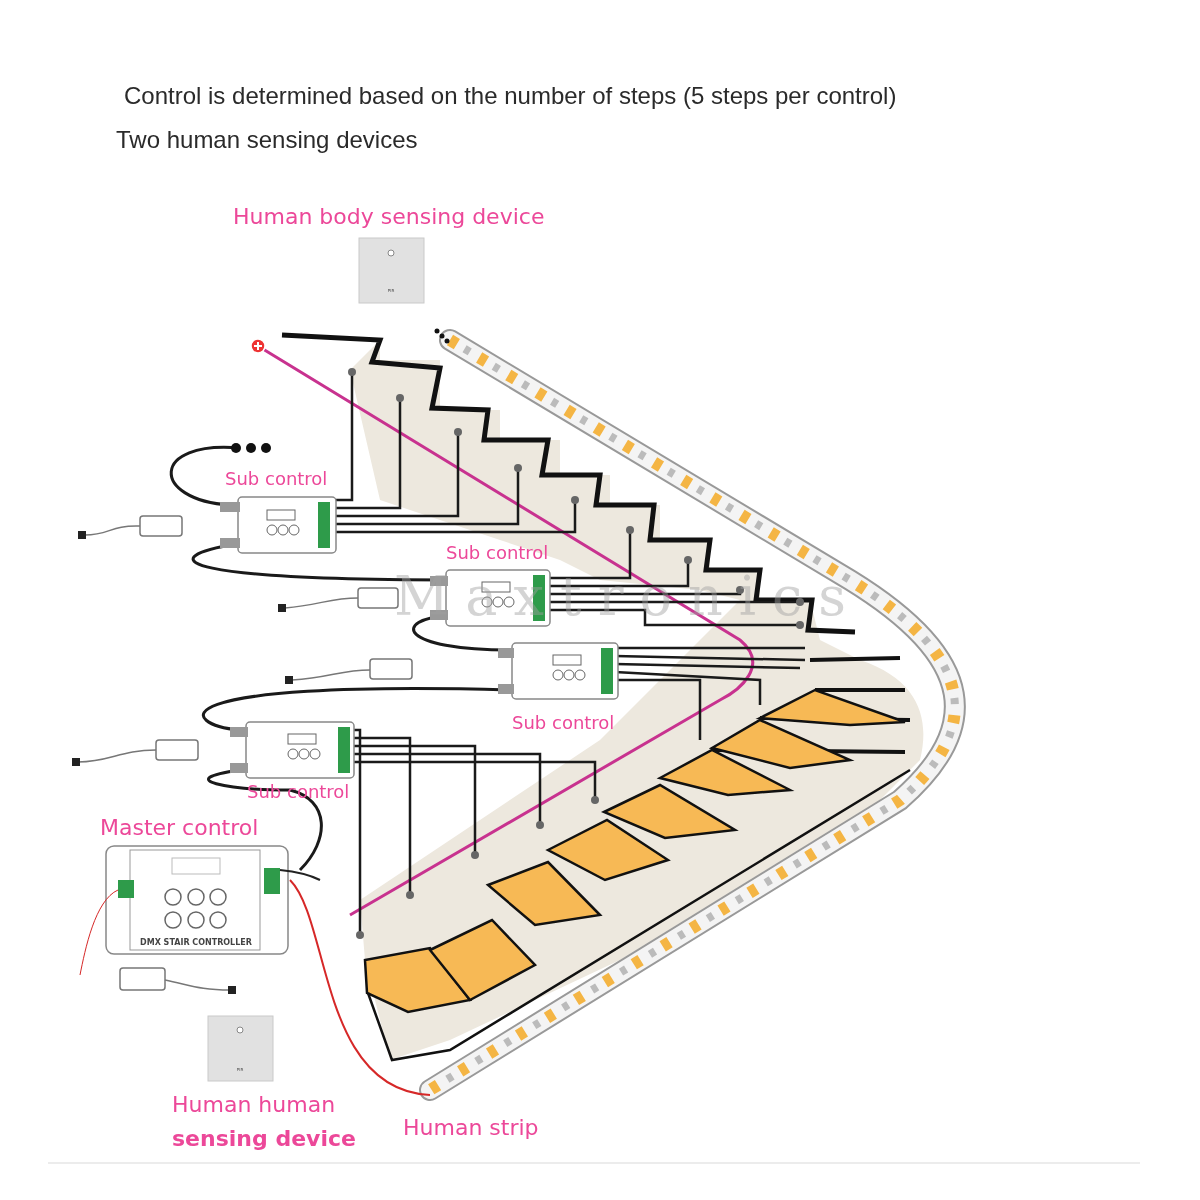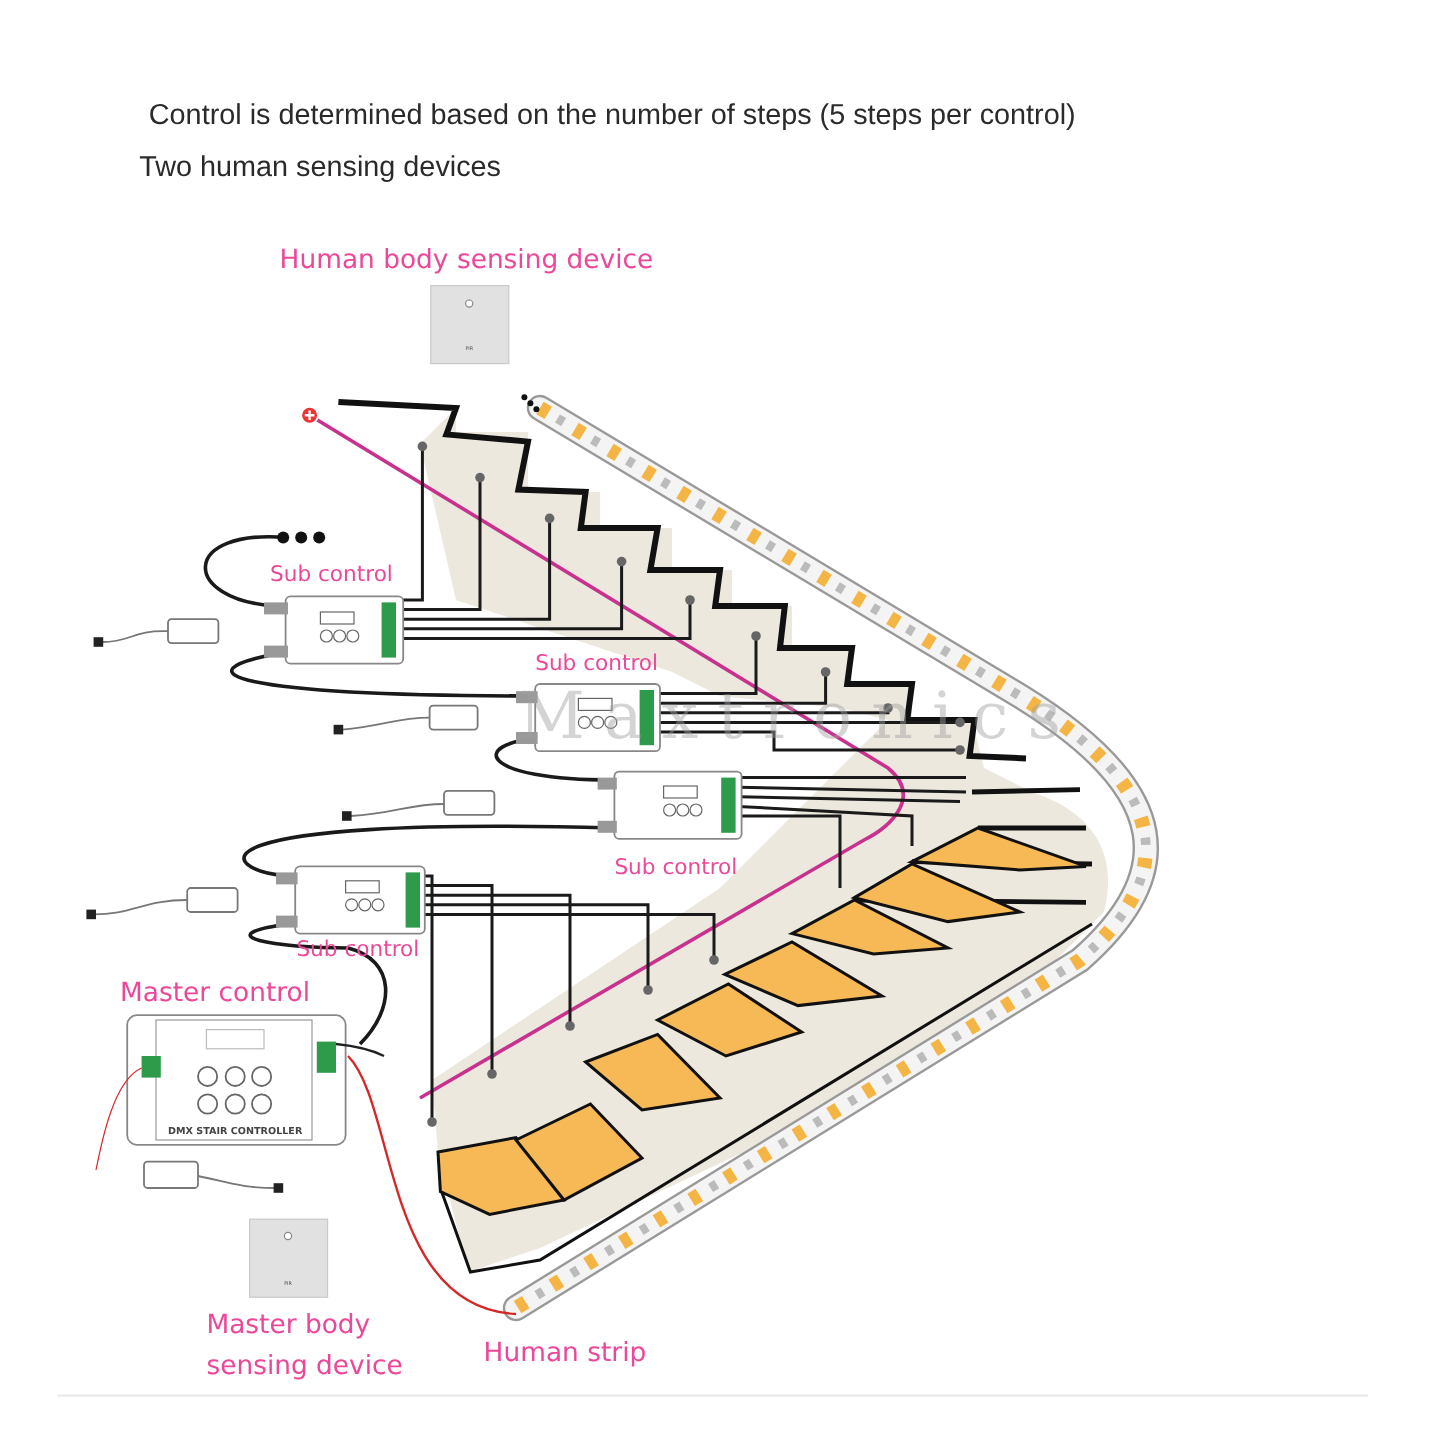--- a/index.html
+++ b/index.html
@@ -2,21 +2,21 @@
 <html><head>
 <meta charset="utf-8">
 <style>
   html, body { margin: 0; padding: 0; background: #ffffff; }
   body { width: 1200px; height: 1200px; position: relative; overflow: hidden; font-family: "DejaVu Sans", sans-serif; color: #2b2b2b; }
   .caption { position: absolute; font-family: "Liberation Sans", sans-serif; font-size: 24px; color: #2a2a2a; white-space: nowrap; }
   .label { position: absolute; font-family: "DejaVu Sans", sans-serif; font-size: 20px; color: #ec4899; white-space: nowrap; }
   .label-lg { font-size: 22px; }
   svg#diagram { position: absolute; left: 0; top: 0; }
   .divider { position: absolute; left: 48px; top: 1162px; width: 1092px; height: 2px; background: #ececec; }
-  .watermark { position: absolute; left: 432px; top: 565px; font-family: "DejaVu Serif", serif; font-size: 54px; letter-spacing: 16px; color: rgba(160,160,160,0.45); white-space: nowrap; pointer-events: none; }
+  .watermark { position: absolute; left: 394px; top: 565px; font-family: "DejaVu Serif", serif; font-size: 54px; letter-spacing: 16px; color: rgba(160,160,160,0.45); white-space: nowrap; pointer-events: none; }
 </style>
 </head>
 <body>
 
 <div class="caption" style="left:124px; top:70px;margin-top:12px;">Control is determined based on the number of steps (5 steps per control)</div>
 <div class="caption" style="left:116px; top:126px;text-align:right;">Two human sensing devices</div>
 
 <svg id="diagram" width="1200" height="1200" viewBox="0 0 1200 1200">
 
   <g>
@@ -175,18 +175,18 @@
     <text x="240" y="1071" font-family="DejaVu Sans, sans-serif" font-size="4" fill="#444" text-anchor="middle">PIR</text>
   </g>
 </svg>
 
 <div class="label label-lg" style="left:233px; top:204px;">Human body sensing device</div>
 <div class="label" style="left:225px; top:468px; font-size:18px;">Sub control</div>
 <div class="label" style="left:446px; top:542px; font-size:18px;">Sub control</div>
 <div class="label" style="left:512px; top:712px; font-size:18px;">Sub control</div>
 <div class="label" style="left:247px; top:781px; font-size:18px;">Sub control</div>
 <div class="label label-lg" style="left:100px; top:815px;">Master control</div>
-<div class="label label-lg" style="left:172px; top:1092px;">Master body</div>
-<div class="label label-lg" style="left:172px; top:1126px;">sensing device</div>
+<div class="label label-lg" style="left:172px; top:1092px;">Human human</div>
+<div class="label label-lg" style="left:172px; top:1126px;font-weight:bold;">sensing device</div>
 <div class="label label-lg" style="left:403px; top:1115px;">Human strip</div>
 
 <div class="watermark">Maxtronics</div>
 <div class="divider"></div>
 
 </body></html>

